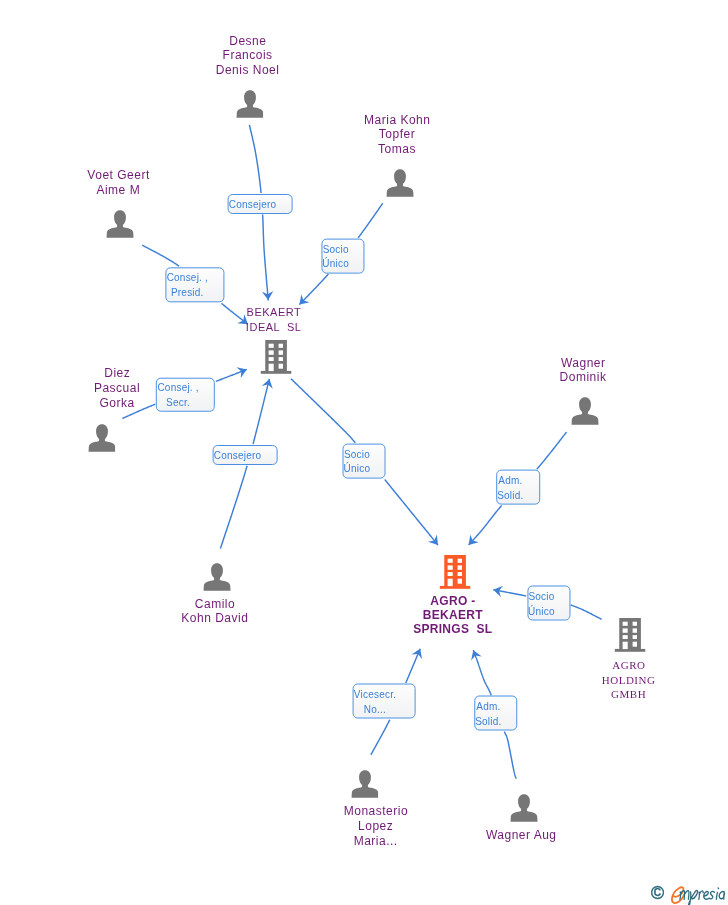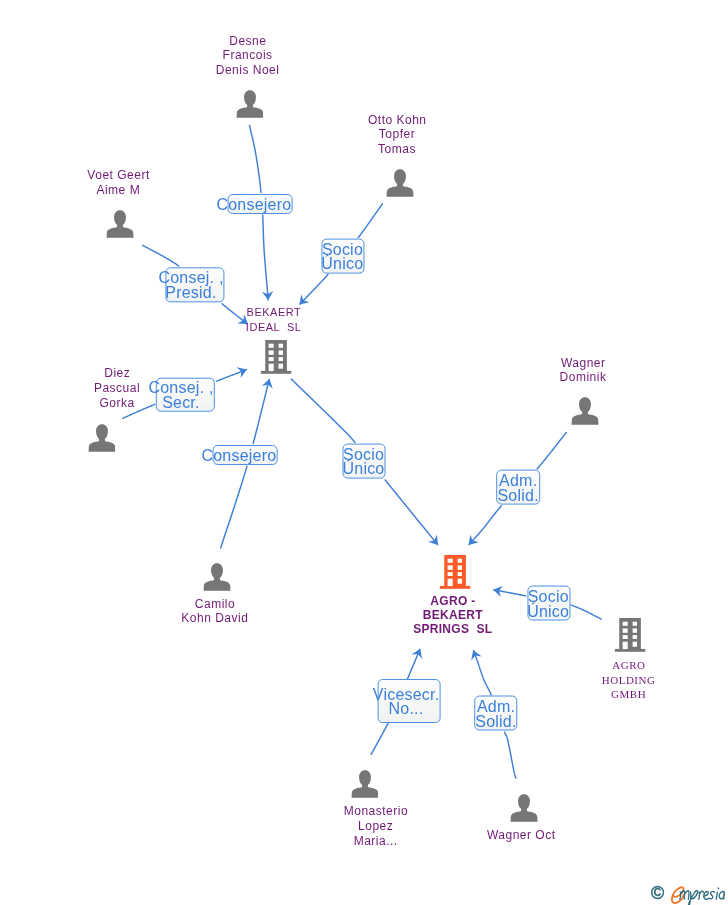--- a/index.html
+++ b/index.html
@@ -11,23 +11,23 @@
   .node{position:absolute;}
   .ntext{position:absolute;text-align:center;color:#701a75;font-size:12px;
          letter-spacing:0.5px;text-indent:0.5px;
          line-height:14.8px;white-space:pre;transform:translateX(-50%);}
   .ntext.company{font-size:11px;letter-spacing:0.52px;text-indent:0.52px;line-height:14.9px;}
   .ntext.focus{font-weight:bold;font-size:12px;letter-spacing:0.3px;text-indent:0.3px;line-height:14.35px;}
   .ico{position:absolute;transform:translateX(-50%);}
   .rel{position:absolute;transform:translate(-50%,-50%);
        border:1.8px solid #4a90e2;border-radius:5px;
        background:linear-gradient(180deg,#fdfdfd 0%,#f1f2f3 100%);
-       color:#3b80d8;font-size:16px;letter-spacing:0.22px;text-indent:0.22px;line-height:14.8px;
+       color:#3b80d8;font-size:10px;letter-spacing:0.22px;text-indent:0.22px;line-height:14.8px;
        text-align:center;white-space:pre;box-sizing:border-box;
-       display:flex;align-items:center;justify-content:flex-end;padding-top:2.4px;}
+       display:flex;align-items:center;justify-content:flex-start;padding-top:2.4px;}
   #wm{position:absolute;left:651px;top:878px;}
 </style>
 </head>
 <body>
 
 <div id="stage">
 
   <svg id="edges" viewBox="0 0 728 905">
     <g id="edgepaths" stroke="#3d7fd6" stroke-width="1.45" fill="none">
         <path d="M249.40,124.90 L249.45,125.13 L249.51,125.38 L249.57,125.64 L249.63,125.91 L249.69,126.19 L249.76,126.49 L249.83,126.80 L249.91,127.12 L249.99,127.45 L250.07,127.79 L250.15,128.14 L250.24,128.51 L250.33,128.88 L250.42,129.26 L250.51,129.65 L250.60,130.06 L250.70,130.47 L250.80,130.88 L250.90,131.31 L251.00,131.74 L251.11,132.19 L251.21,132.64 L251.32,133.09 L251.43,133.55 L251.54,134.02 L251.65,134.50 L251.76,134.98 L251.88,135.46 L251.99,135.95 L252.11,136.45 L252.22,136.95 L252.34,137.45 L252.45,137.96 L252.57,138.47 L252.69,138.99 L252.81,139.51 L252.92,140.03 L253.04,140.55 L253.16,141.07 L253.27,141.60 L253.39,142.13 L253.51,142.66 L253.62,143.19 L253.74,143.72 L253.85,144.25 L253.96,144.78 L254.08,145.30 L254.19,145.83 L254.30,146.36 L254.41,146.89 L254.51,147.41 L254.62,147.93 L254.72,148.45 L254.83,148.97 L254.93,149.48 L255.03,149.99 L255.12,150.50 L255.22,151.01 L255.31,151.51 L255.40,152.00 L255.49,152.49 L255.58,152.99 L255.67,153.49 L255.76,154.00 L255.84,154.50 L255.93,155.01 L256.02,155.52 L256.11,156.04 L256.20,156.55 L256.28,157.07 L256.37,157.59 L256.46,158.12 L256.55,158.64 L256.63,159.17 L256.72,159.70 L256.80,160.23 L256.89,160.77 L256.97,161.30 L257.06,161.84 L257.14,162.38 L257.23,162.92 L257.31,163.46 L257.40,164.00 L257.48,164.54 L257.56,165.09 L257.64,165.63 L257.73,166.18 L257.81,166.72 L257.89,167.27 L257.97,167.82 L258.05,168.37 L258.13,168.91 L258.21,169.46 L258.29,170.01 L258.36,170.56 L258.44,171.11 L258.52,171.66 L258.59,172.21 L258.67,172.75 L258.74,173.30 L258.82,173.85 L258.89,174.39 L258.97,174.94 L259.04,175.48 L259.11,176.03 L259.18,176.57 L259.25,177.11 L259.32,177.65 L259.39,178.19 L259.46,178.73 L259.53,179.26 L259.59,179.80 L259.66,180.33 L259.72,180.86 L259.79,181.39 L259.85,181.91 L259.92,182.44 L259.98,182.96 L260.04,183.48 L260.10,184.00 L260.16,184.52 L260.22,185.03 L260.28,185.54 L260.33,186.05 L260.39,186.55 L260.44,187.05 L260.50,187.55 L260.55,188.05 L260.60,188.55 L260.66,189.05 L260.71,189.54 L260.76,190.03 L260.81,190.52 L260.86,191.01 L260.90,191.50 L260.95,191.99 L261.00,192.47 L261.04,192.96"></path>
@@ -74,21 +74,21 @@
       <div class="ntext" style="left: 247.6px; top: 33.6px;">Desne
 Francois
 Denis Noel</div>
     </div>
 
     <div class="node">
       <div class="ico" style="left: 400.3px; top: 168.6px;"><svg class="ico-svg" width="27.6" height="28.2" viewBox="0 0 27 28">
             <path fill="#767676" d="M13.5 0.2 C 10.2 0.2 7.6 2.9 7.6 7.0 C 7.6 9.7 8.2 12.0 9.3 13.5 C 10.4 15.0 11.9 15.8 13.5 15.8 C 15.1 15.8 16.6 15.0 17.7 13.5 C 18.8 12.0 19.4 9.7 19.4 7.0 C 19.4 2.9 16.8 0.2 13.5 0.2 Z"></path>
             <path fill="#767676" d="M10.6 13.4 L10.6 16.9 C 9.0 17.5 6.6 17.8 4.6 18.4 C 2.2 19.1 0.6 20.4 0.35 22.6 L 0.05 27.5 L 26.95 27.5 L 26.65 22.6 C 26.4 20.4 24.8 19.1 22.4 18.4 C 20.4 17.8 18.0 17.5 16.4 16.9 L 16.4 13.4 Z"></path>
           </svg></div>
-      <div class="ntext" style="left: 397px; top: 112.6px;">Otto Kohn
+      <div class="ntext" style="left: 397px; top: 112.6px;">Maria Kohn
 Topfer
 Tomas</div>
     </div>
 
     <div class="node">
       <div class="ico" style="left: 120px; top: 209.9px;"><svg class="ico-svg" width="27.6" height="28.2" viewBox="0 0 27 28">
             <path fill="#767676" d="M13.5 0.2 C 10.2 0.2 7.6 2.9 7.6 7.0 C 7.6 9.7 8.2 12.0 9.3 13.5 C 10.4 15.0 11.9 15.8 13.5 15.8 C 15.1 15.8 16.6 15.0 17.7 13.5 C 18.8 12.0 19.4 9.7 19.4 7.0 C 19.4 2.9 16.8 0.2 13.5 0.2 Z"></path>
             <path fill="#767676" d="M10.6 13.4 L10.6 16.9 C 9.0 17.5 6.6 17.8 4.6 18.4 C 2.2 19.1 0.6 20.4 0.35 22.6 L 0.05 27.5 L 26.95 27.5 L 26.65 22.6 C 26.4 20.4 24.8 19.1 22.4 18.4 C 20.4 17.8 18.0 17.5 16.4 16.9 L 16.4 13.4 Z"></path>
           </svg></div>
       <div class="ntext" style="left: 118.3px; top: 168.2px;">Voet Geert
@@ -131,21 +131,21 @@
       <div class="ntext" style="left: 361.7px; top: 804.1px; margin-left: 14px;">Monasterio
 Lopez
 Maria...</div>
     </div>
 
     <div class="node">
       <div class="ico" style="left: 524.1px; top: 793.8px;"><svg class="ico-svg" width="27.6" height="28.2" viewBox="0 0 27 28">
             <path fill="#767676" d="M13.5 0.2 C 10.2 0.2 7.6 2.9 7.6 7.0 C 7.6 9.7 8.2 12.0 9.3 13.5 C 10.4 15.0 11.9 15.8 13.5 15.8 C 15.1 15.8 16.6 15.0 17.7 13.5 C 18.8 12.0 19.4 9.7 19.4 7.0 C 19.4 2.9 16.8 0.2 13.5 0.2 Z"></path>
             <path fill="#767676" d="M10.6 13.4 L10.6 16.9 C 9.0 17.5 6.6 17.8 4.6 18.4 C 2.2 19.1 0.6 20.4 0.35 22.6 L 0.05 27.5 L 26.95 27.5 L 26.65 22.6 C 26.4 20.4 24.8 19.1 22.4 18.4 C 20.4 17.8 18.0 17.5 16.4 16.9 L 16.4 13.4 Z"></path>
           </svg></div>
-      <div class="ntext" style="left: 521px; top: 827.9px;">Wagner Oct</div>
+      <div class="ntext" style="left: 521px; top: 827.9px;">Wagner Aug</div>
     </div>
 
     <div class="node">
       <div class="ico" style="left: 276px; top: 339px;"><svg class="ico-svg" width="32" height="35" viewBox="0 0 32 35">
             <path fill="#767676" d="M5.25 1.0 H26.9 V32.1 H5.25 Z"></path>
             <path fill="#767676" d="M0.8 31.9 H31.3 V34.8 H0.8 Z"></path>
             <rect x="8.6" y="4.7" width="5.1" height="4.1" fill="#ffffff"></rect>
             <rect x="8.6" y="11.4" width="5.1" height="4.4" fill="#ffffff"></rect>
             <rect x="8.6" y="18.1" width="5.1" height="3.9" fill="#ffffff"></rect>
             <rect x="8.6" y="24.7" width="5.1" height="7.4" fill="#ffffff"></rect>
@@ -226,21 +226,21 @@
     <div class="rel" style="left: 518px; top: 487.4px; width: 43.6px; height: 34.8px;">
       <span>Adm.
 Solid.</span>
     </div>
 
     <div class="rel" style="left: 548.6px; top: 603px; width: 43.1px; height: 35px;">
       <span>Socio
 Único</span>
     </div>
 
-    <div class="rel" style="left: 409px; top: 701.3px; width: 62.8px; height: 44px;">
+    <div class="rel" style="left: 384px; top: 701.3px; width: 62.8px; height: 35px;">
       <span>Vicesecr.
 No...</span>
     </div>
 
     <div class="rel" style="left: 495.9px; top: 713.4px; width: 43.5px; height: 35px;">
       <span>Adm.
 Solid.</span>
     </div>
   </div>
 

